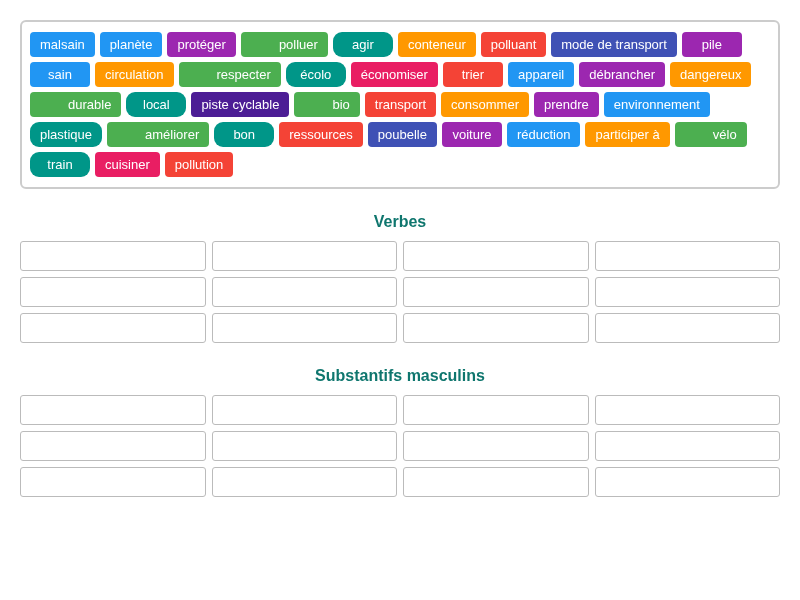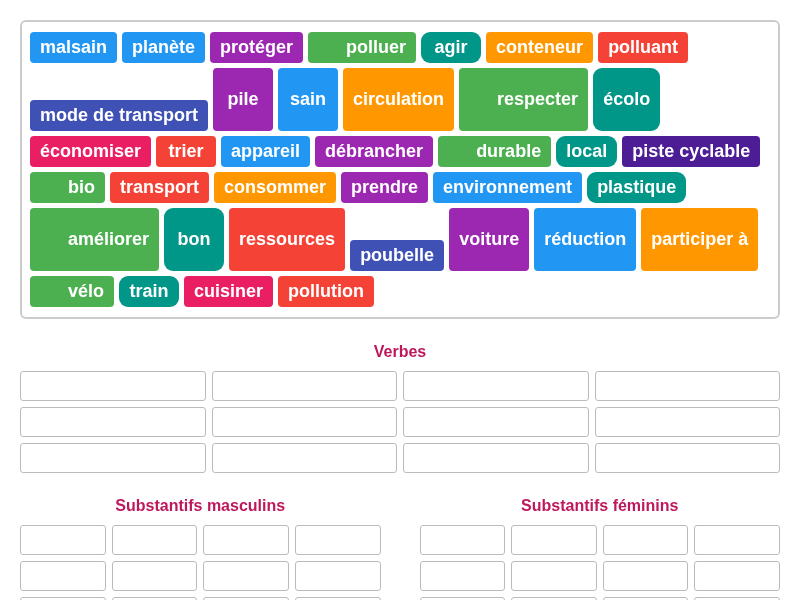--- a/index.html
+++ b/index.html
@@ -21,56 +21,56 @@
       gap: 5px;
       margin-bottom: 24px;
     }
 
     .word-chip {
       display: inline-flex;
       align-items: center;
       justify-content: center;
       padding: 5px 10px;
       border-radius: 4px;
-      font-size: 18px;
-      font-weight: 700;
+      font-size: 13px;
+      font-weight: 400;
       color: #fff;
       cursor: pointer;
       text-align: left;
       min-width: 60px;
     }
 
     
     .c-blue    { background: #2196f3; }
     .c-purple  { background: #9c27b0; }
     .c-orange  { background: #ff9800; }
     .c-green   { background: #4caf50; padding-left: 38px; }
     .c-teal    { background: #009688; border-radius: 9px; }
     .c-red     { background: #f44336; }
     .c-pink    { background: #e91e63; }
-    .c-indigo  { background: #3f51b5; margin-top: 32px; }
+    .c-indigo  { background: #3f51b5; }
     .c-lime    { background: #4c1d95; }
 
     
     .sections {
       display: flex;
       gap: 30px;
       margin-bottom: 24px;
     }
 
     .section {
       flex: 1;
     }
 
     .section-title {
       font-size: 16px;
       font-weight: bold;
       text-align: center;
       margin-bottom: 10px;
-      color: #be185d;
+      color: #0f766e;
     }
 
     .drop-grid {
       display: grid;
       grid-template-columns: repeat(4, 1fr);
       gap: 6px;
     }
 
     .drop-cell {
       border: 1px solid #bbb;
@@ -98,20 +98,21 @@
     <span class="word-chip c-indigo">mode de transport</span>
     <span class="word-chip c-purple">pile</span>
     <span class="word-chip c-blue">sain</span>
     <span class="word-chip c-orange">circulation</span>
     <span class="word-chip c-green">respecter</span>
     <span class="word-chip c-teal">écolo</span>
     <span class="word-chip c-pink">économiser</span>
     <span class="word-chip c-red">trier</span>
     <span class="word-chip c-blue">appareil</span>
     <span class="word-chip c-purple">débrancher</span>
+    <span class="word-chip c-orange">dangereux</span>
     <span class="word-chip c-green">durable</span>
     <span class="word-chip c-teal">local</span>
     <span class="word-chip c-lime">piste cyclable</span>
     <span class="word-chip c-green">bio</span>
     <span class="word-chip c-red">transport</span>
     <span class="word-chip c-orange">consommer</span>
     <span class="word-chip c-purple">prendre</span>
     <span class="word-chip c-blue">environnement</span>
     <span class="word-chip c-teal">plastique</span>
     <span class="word-chip c-green">améliorer</span>
@@ -158,30 +159,13 @@
         <div class="drop-cell"></div>
         <div class="drop-cell"></div>
         <div class="drop-cell"></div>
         <div class="drop-cell"></div>
         <div class="drop-cell"></div>
         <div class="drop-cell"></div>
         <div class="drop-cell"></div>
         <div class="drop-cell"></div>
       </div>
   </div>
-  <div class="section">
-    <div class="section-title">Substantifs féminins</div>
-    <div class="drop-grid" id="fem-grid">
-        <div class="drop-cell"></div>
-        <div class="drop-cell"></div>
-        <div class="drop-cell"></div>
-        <div class="drop-cell"></div>
-        <div class="drop-cell"></div>
-        <div class="drop-cell"></div>
-        <div class="drop-cell"></div>
-        <div class="drop-cell"></div>
-        <div class="drop-cell"></div>
-        <div class="drop-cell"></div>
-        <div class="drop-cell"></div>
-        <div class="drop-cell"></div>
-      </div>
-  </div>
 </div>
 
 </body></html>

